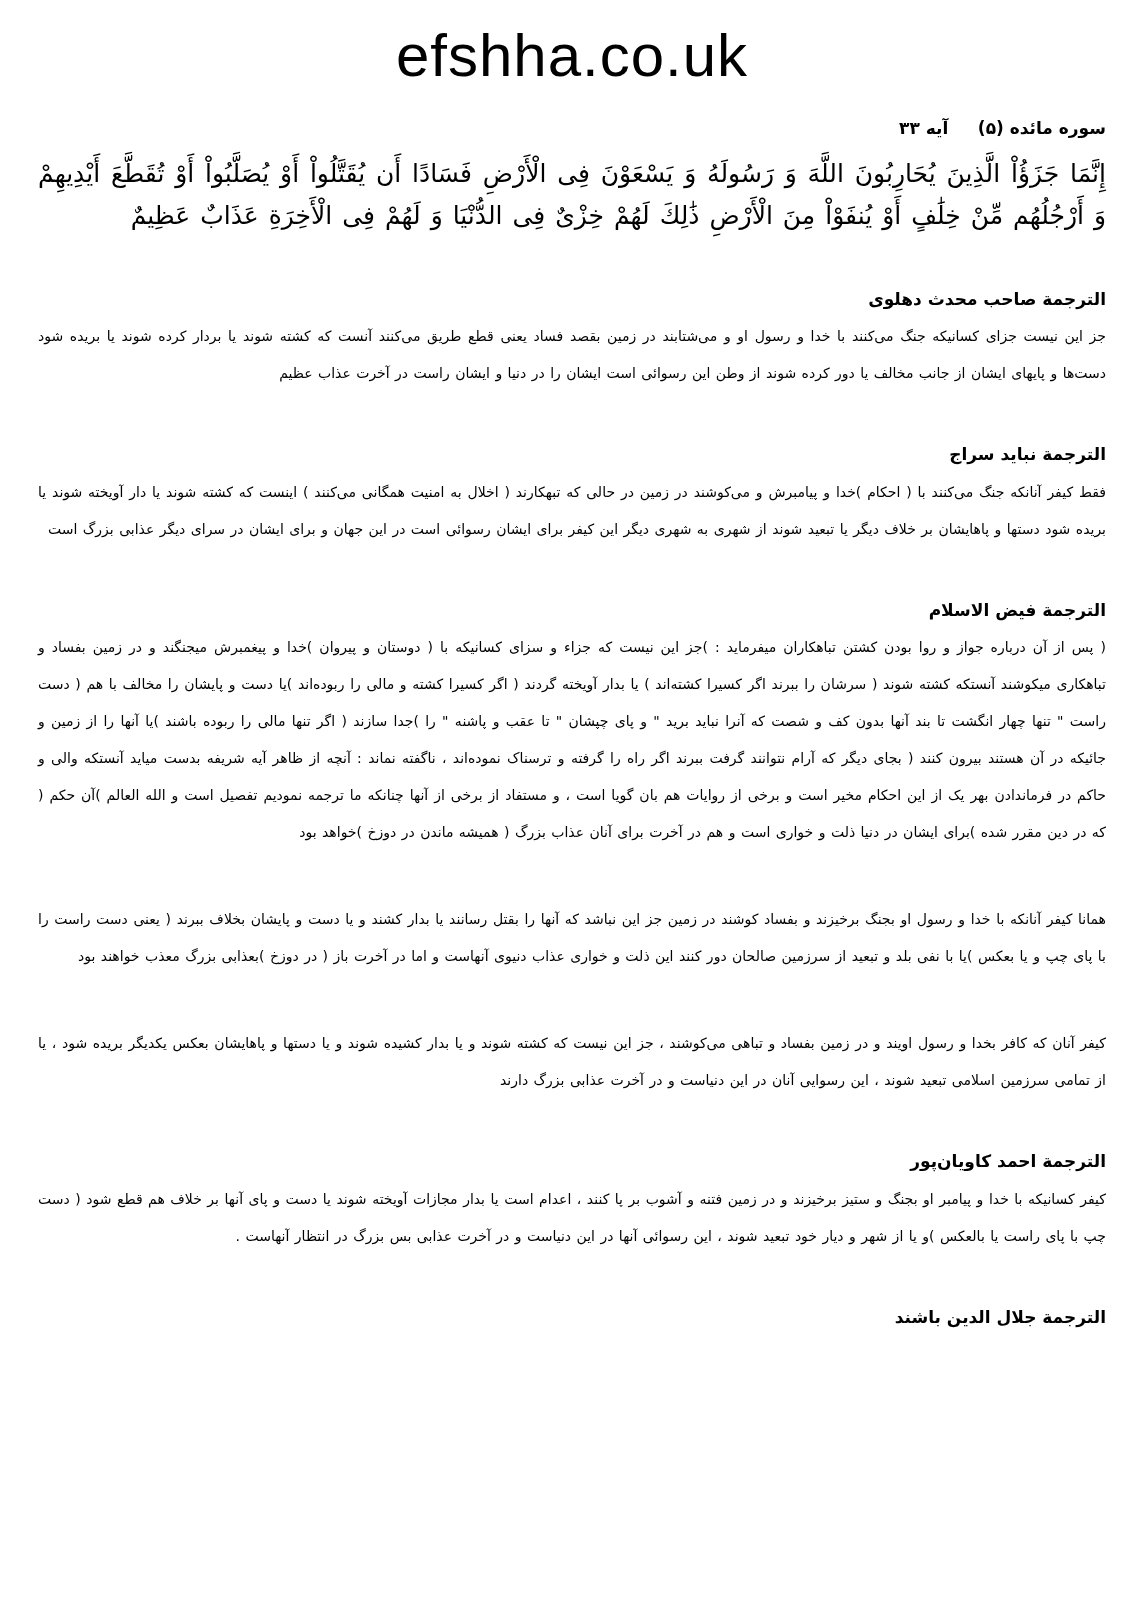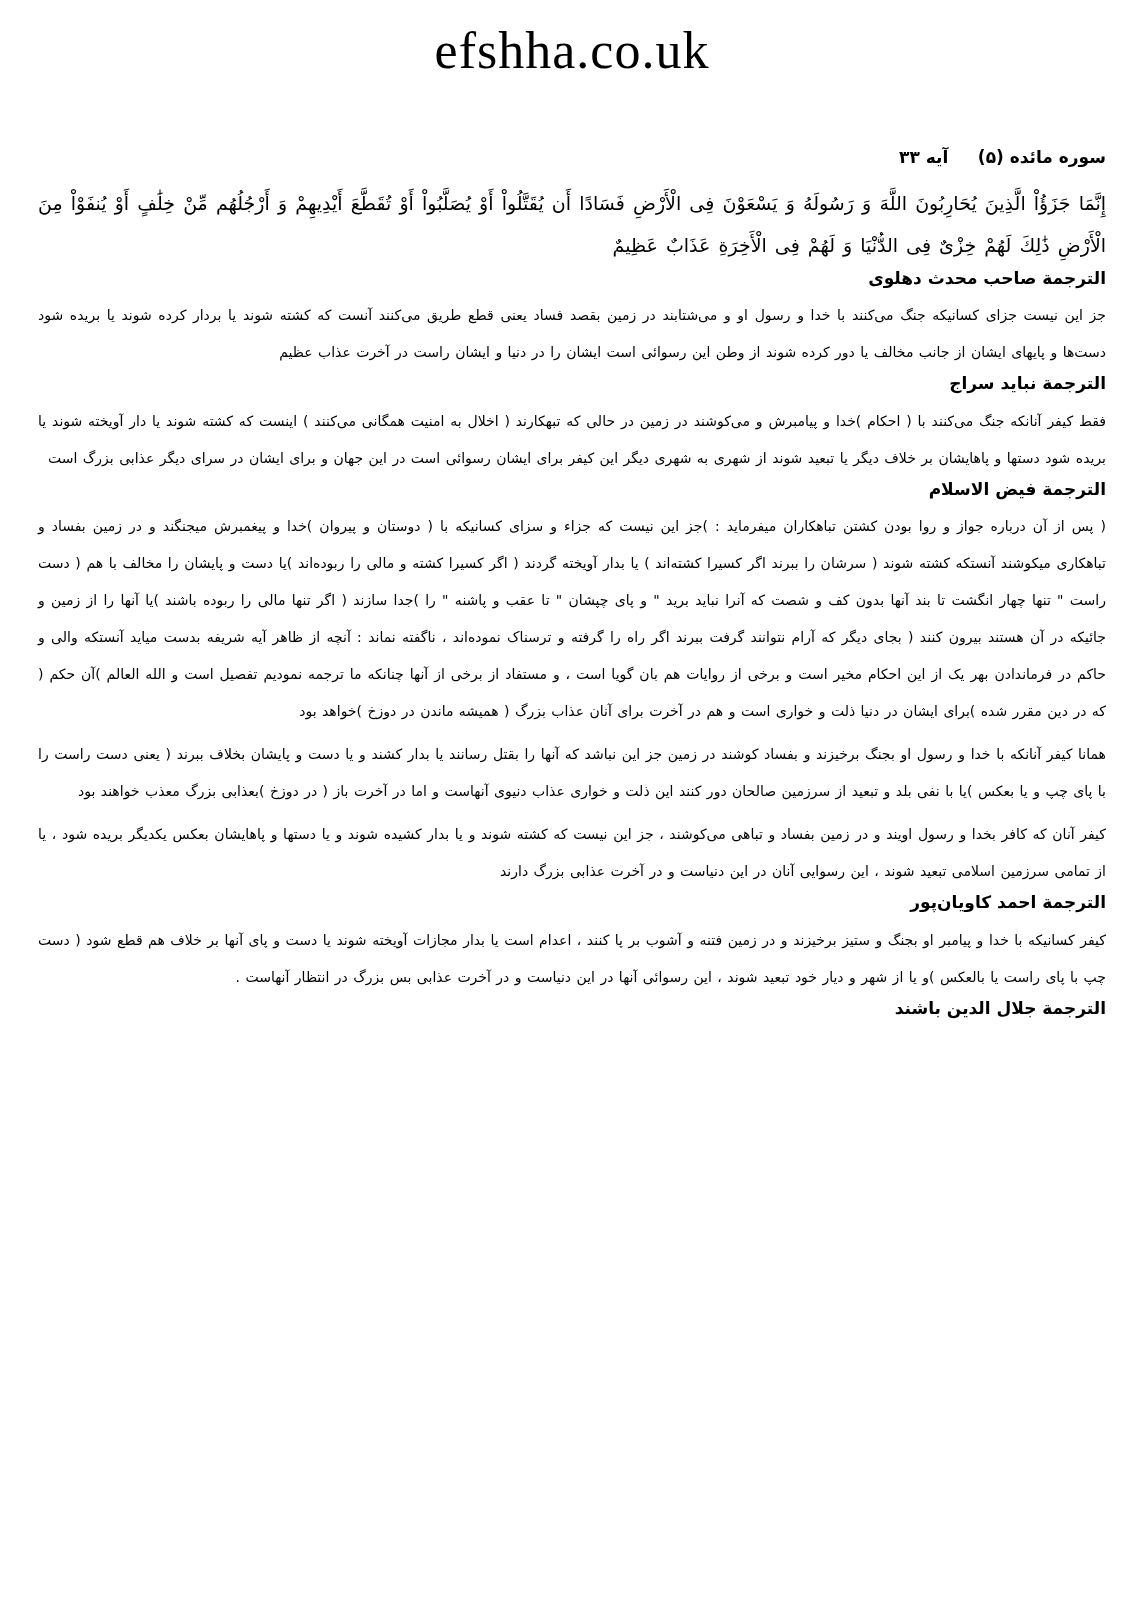--- a/index.html
+++ b/index.html
@@ -12,46 +12,47 @@
     width: 1144px;
     min-height: 1618px;
     margin: 0 auto;
     background: #ffffff;
     box-sizing: border-box;
     padding: 18px 38px 30px 38px;
   }
   .site-header {
     direction: ltr;
     text-align: center;
-    font-family: Liberation Serif, serif;
-    font-size: 52px;
+    font-family: Liberation Sans, sans-serif;
+    font-size: 60px;
     line-height: 1.25;
     color: #000000;
     letter-spacing: 1px;
   }
   .content {
     direction: rtl;
     font-family: "DejaVu Sans", "Liberation Sans", sans-serif;
     text-align: right;
   }
   .sura-title {
-    margin-top: 63px;
+    margin-top: 24px;
     font-size: 17px;
     font-weight: bold;
     white-space: pre-wrap;
     line-height: 1.4;
   }
   .verse {
     margin-top: 12px;
-    font-size: 19px;
+    font-size: 25px;
     line-height: 42px;
     text-align: justify;
     word-spacing: 2px;
   }
   .section {
+    margin-top: 50px;
   }
   .section-heading {
     font-size: 17px;
     font-weight: bold;
     line-height: 1.5;
   }
   .section-body {
     margin-top: 6px;
     font-size: 14px;
     line-height: 37px;

